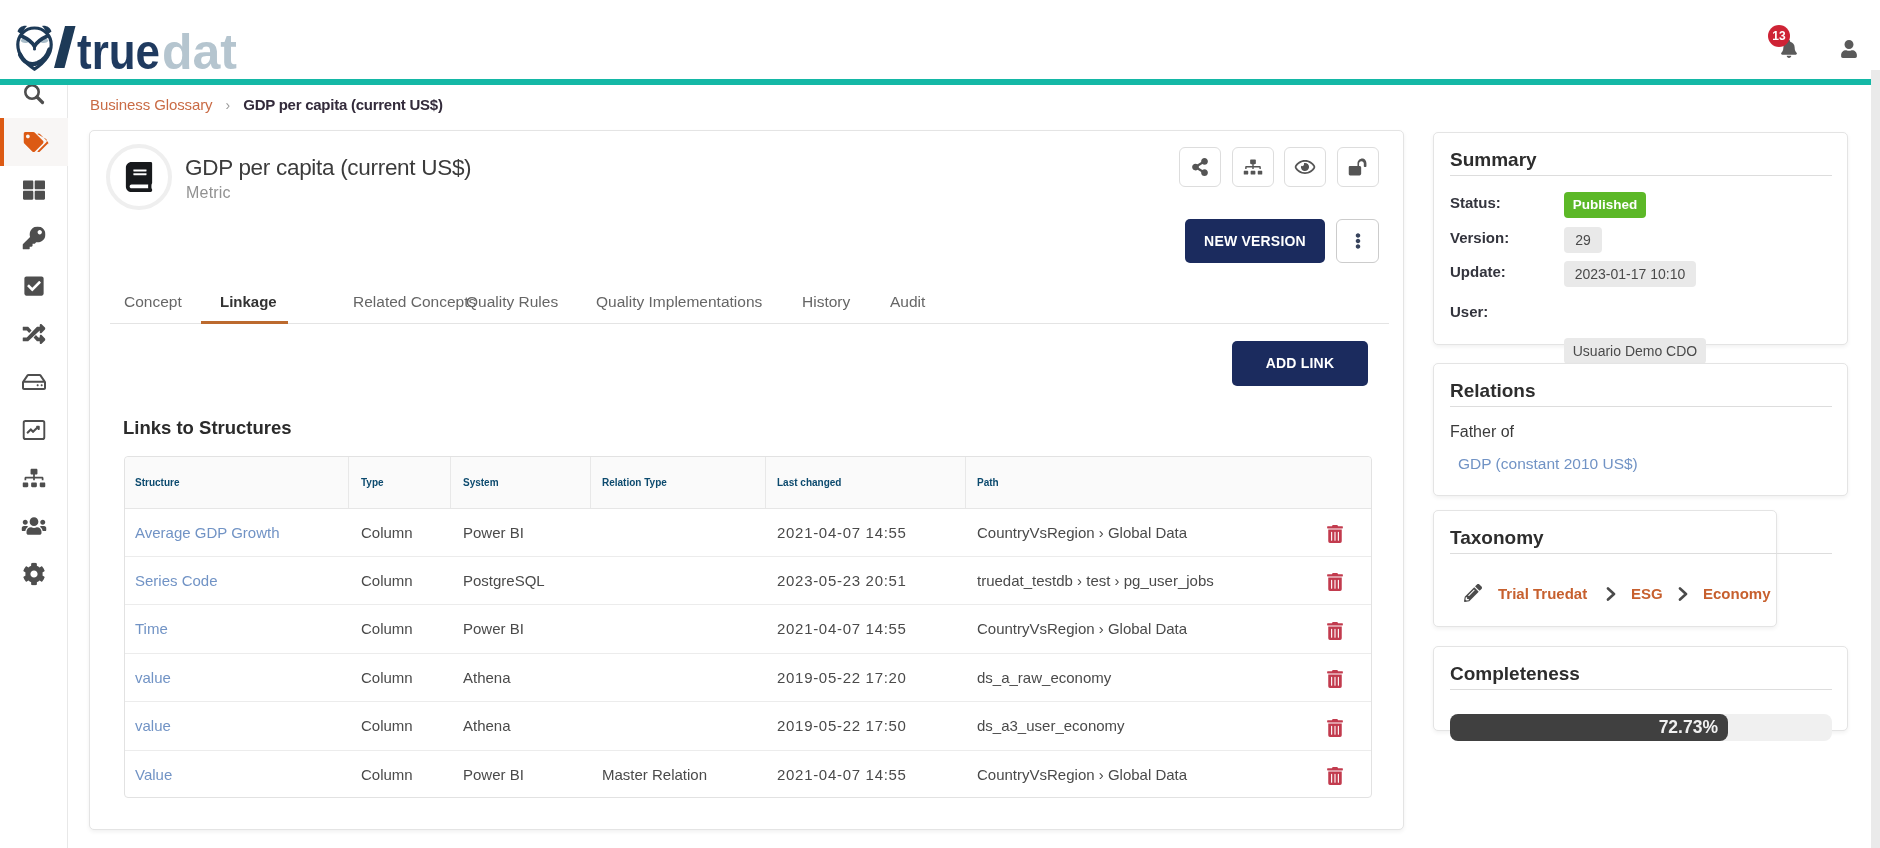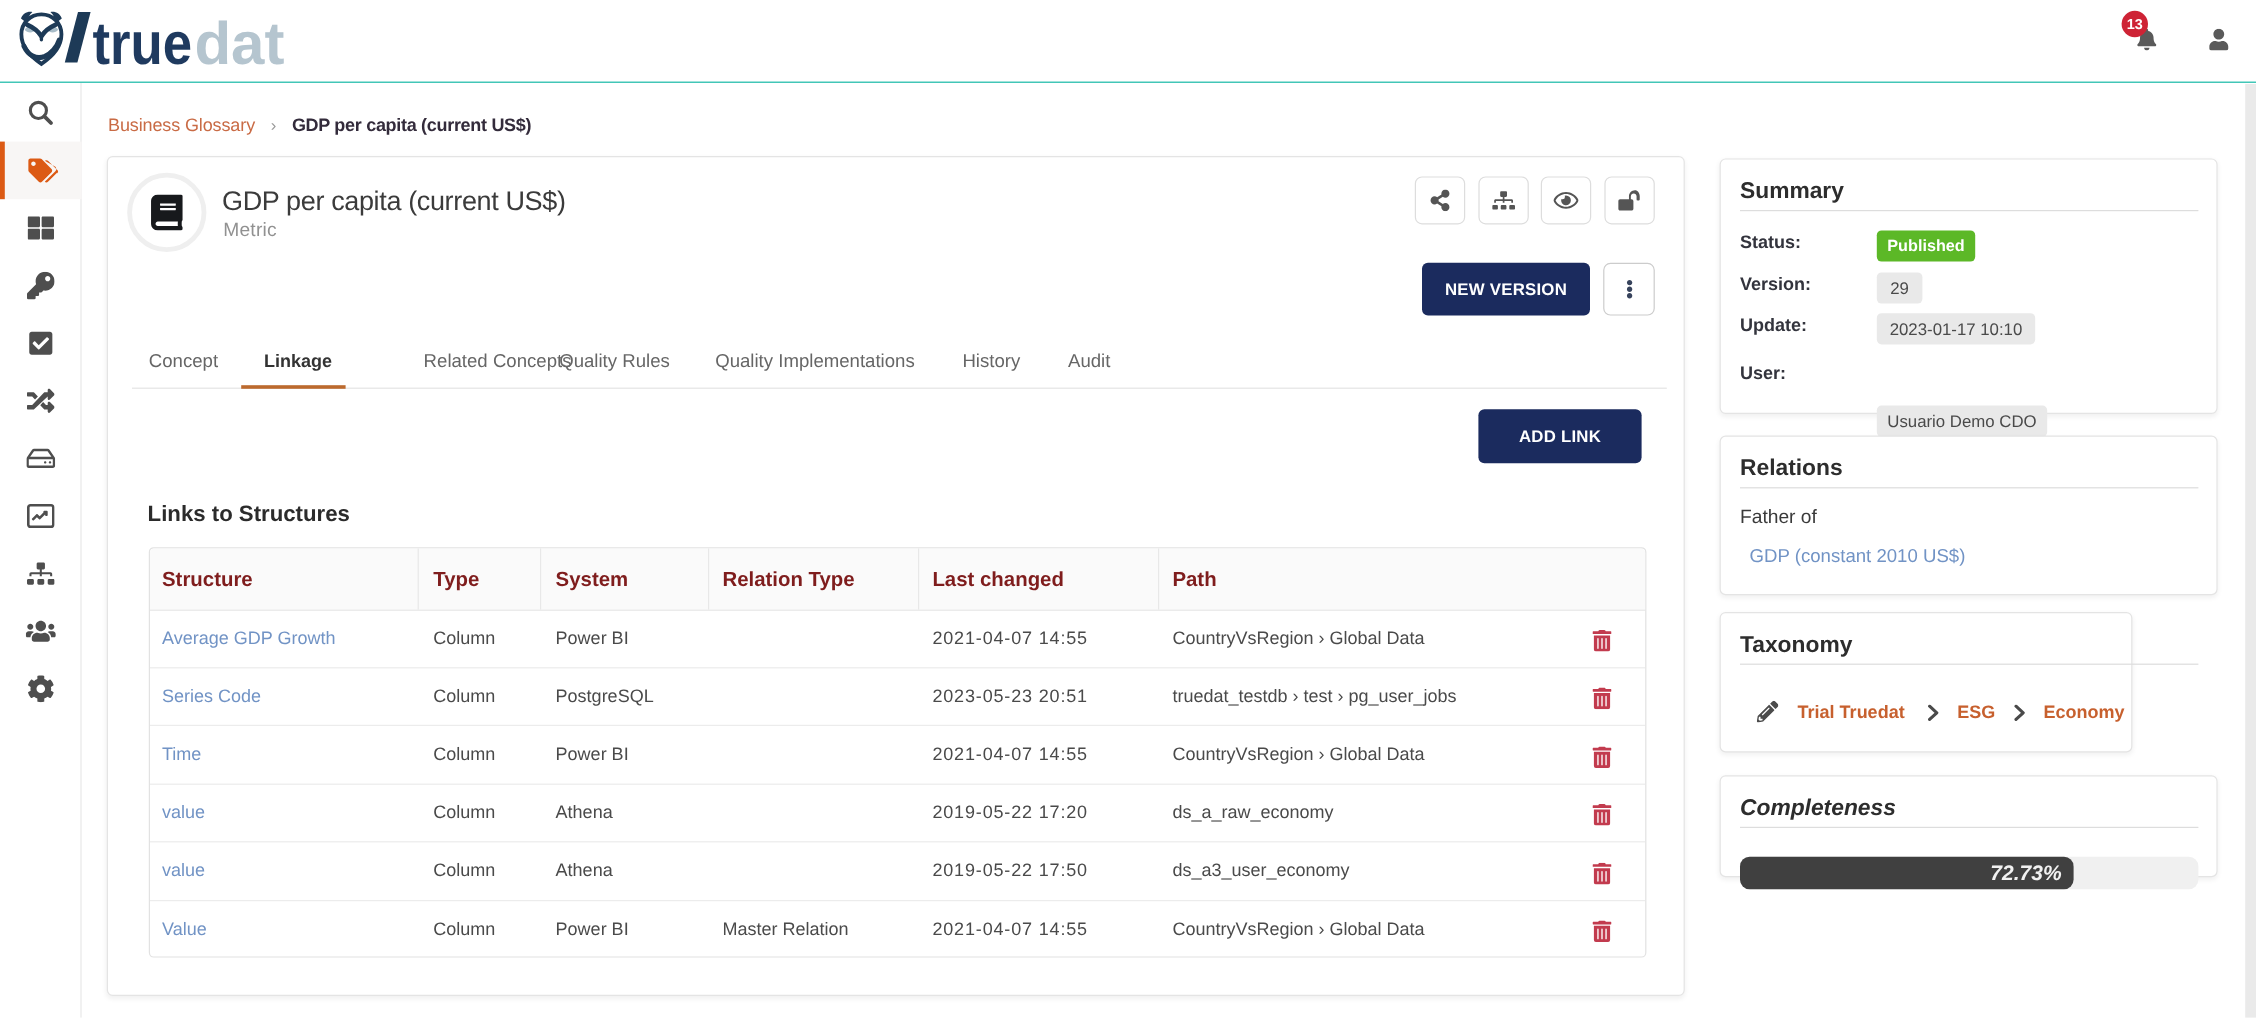--- a/index.html
+++ b/index.html
@@ -1,18 +1,18 @@
 <!DOCTYPE html>
 <html><head>
 <meta charset="utf-8">
 <style>
   * { margin:0; padding:0; box-sizing:border-box; }
   html,body { width:1880px; height:848px; overflow:hidden; font-family:"Liberation Sans", sans-serif; background:#fff; }
   .abs { position:absolute; }
-  #header { position:absolute; left:0; top:0; width:1880px; height:69px; background:#fff; border-bottom:1px solid #14b8a6; z-index:5; }
+  #header { position:absolute; left:0; top:16px; width:1880px; height:69px; background:#fff; border-bottom:6px solid #14b8a6; z-index:5; }
   #sidebar { position:absolute; left:0; top:69px; width:68px; height:779px; background:#fff; border-right:1px solid #e8e8e8; z-index:4; }
   #content { position:absolute; left:68px; top:69px; width:1812px; height:779px; background:#fff; }
   .card { position:absolute; background:#fff; border:1px solid #e4e4e4; border-radius:5px; box-shadow:0 2px 4px rgba(0,0,0,0.06); }
   .navitem { position:absolute; left:0; width:68px; height:48px; }
   .navitem svg { position:absolute; left:50%; top:50%; transform:translate(-50%,-50%); }
   .navactive { background:#f8f6f5; border-left:4px solid #dc5a14; }
   .iconbtn { position:absolute; width:42px; height:40px; border:1px solid #ddd; border-radius:6px; background:#fff; }
   .iconbtn svg { position:absolute; left:50%; top:50%; transform:translate(-50%,-50%); }
   .navybtn { position:absolute; background:#1b2b5e; border-radius:5px; color:#fff; font-weight:bold; text-align:center; letter-spacing:0.2px; }
   .chip { position:absolute; background:#e9e9e9; border-radius:4px; color:#4a4a4a; font-size:14px; line-height:26px; text-align:center; height:26px; }
@@ -174,21 +174,21 @@
 <div class="abs" style="left:110px; top:323px; width:1279px; height:1px; background:#e4e4e4; z-index:2;"></div>
 <div class="abs" style="left:201px; top:321px; width:87px; height:3px; background:#bc6a2e; z-index:3;"></div>
 
 <div class="navybtn" style="left:1232px; top:341px; width:136px; height:45px; line-height:45px; font-size:14px; z-index:2;">ADD LINK</div>
 
 <div class="abs" style="left:123px; top:417px; font-size:18.5px; font-weight:bold; color:#2b2b2b; z-index:2;">Links to Structures</div>
 
 <div class="abs" style="left:124px; top:456px; width:1248px; height:342px; border:1px solid #e2e2e2; border-radius:4px; background:#fff; z-index:2;"></div>
 
 <div class="abs" style="left:125px; top:457px; width:1246px; height:51px; background:#fafafa; border-radius:4px 4px 0 0; z-index:2;"></div>
-<div class="abs" style="left:0; top:457px; height:51px; z-index:3; width:1880px; font-weight:bold; font-size:17px; color:#7f1d1d;">
+<div class="abs" style="left:0; top:457px; height:51px; z-index:3; width:1880px; font-weight:bold; font-size:10px; color:#0c4a6e;">
   <span class="abs" style="left:135px; line-height:51px;">Structure</span>
   <span class="abs" style="left:361px; line-height:51px;">Type</span>
   <span class="abs" style="left:463px; line-height:51px;">System</span>
   <span class="abs" style="left:602px; line-height:51px;">Relation Type</span>
   <span class="abs" style="left:777px; line-height:51px;">Last changed</span>
   <span class="abs" style="left:977px; line-height:51px;">Path</span>
 </div>
 <div class="abs" style="left:348px; top:457px; width:1px; height:51px; background:#e8e8e8; z-index:3;"></div>
 <div class="abs" style="left:450px; top:457px; width:1px; height:51px; background:#e8e8e8; z-index:3;"></div>
 <div class="abs" style="left:590px; top:457px; width:1px; height:51px; background:#e8e8e8; z-index:3;"></div>
@@ -293,18 +293,18 @@
   <svg class="abs" style="left:172px; top:76px;" width="10" height="14" viewBox="0 0 10 14">
       <path d="M2 1.5 L8 7 L2 12.5" fill="none" stroke="#4a4a4a" stroke-width="2.6" stroke-linecap="round" stroke-linejoin="round"></path>
     </svg>
   <span class="abs olink" style="left:197px; top:74px; font-size:15px;">ESG</span>
   <svg class="abs" style="left:244px; top:76px;" width="10" height="14" viewBox="0 0 10 14">
       <path d="M2 1.5 L8 7 L2 12.5" fill="none" stroke="#4a4a4a" stroke-width="2.6" stroke-linecap="round" stroke-linejoin="round"></path>
     </svg>
   <span class="abs olink" style="left:269px; top:74px; font-size:15px;">Economy</span>
 </div>
 
-<div class="card" style="left:1433px; top:646px; width:415px; height:85px;font-style:italic;">
+<div class="card" style="left:1433px; top:646px; width:415px; height:85px;">
   <div class="ptitle" style="position:absolute; top:16px;">Completeness</div>
   <div class="pdivider" style="top:42px;"></div>
   <div class="abs" style="left:16px; top:67px; width:382px; height:27px; background:#f0f0f0; border-radius:8px;"></div>
   <div class="abs" style="left:16px; top:67px; width:278px; height:27px; background:#404040; border-radius:8px; color:rgba(255,255,255,0.93); font-size:17.5px; font-weight:bold; text-align:right; line-height:27px; padding-right:10px; box-sizing:border-box;">72.73%</div>
 </div>
 
 </body></html>

